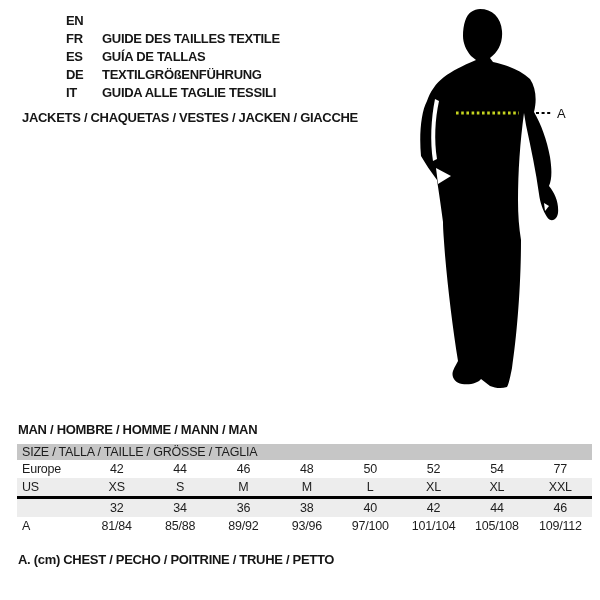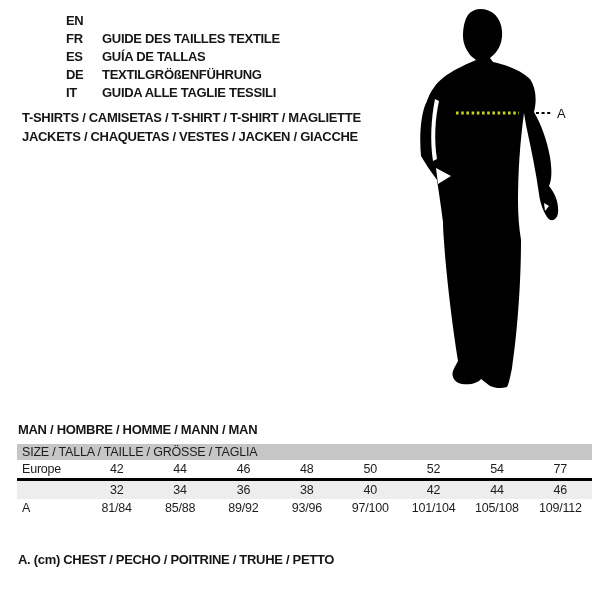--- a/index.html
+++ b/index.html
@@ -81,21 +81,20 @@
       <span class="lang-code">DE</span>
       <span class="lang-title">TEXTILGRÖßENFÜHRUNG</span>
     </div>
     <div class="lang-row">
       <span class="lang-code">IT</span>
       <span class="lang-title">GUIDA ALLE TAGLIE TESSILI</span>
     </div>
   </div>
 
   <div class="cats">
-    <div>T-SHIRTS / CAMISETAS / T-SHIRT / T-SHIRT / MAGLIETTE</div>
     <div>JACKETS / CHAQUETAS / VESTES / JACKEN / GIACCHE</div>
   </div>
 
   <svg class="figure" viewBox="405 0 175 410" xmlns="http://www.w3.org/2000/svg">
     <path style="fill: var(--silhouette, #000000);" d="M 480 9
          C 492 9 501 17 502 31
          C 503 43 498 52 490 58
          L 493 62
          C 507 65 520 70 530 79
          C 536 88 537 100 534 112
@@ -152,20 +151,31 @@
         <td class="lbl">Europe</td>
         <td>42</td>
         <td>44</td>
         <td>46</td>
         <td>48</td>
         <td>50</td>
         <td>52</td>
         <td>54</td>
         <td>77</td>
       </tr>
+      <tr class="row-shaded">
+        <td class="lbl">US</td>
+        <td>XS</td>
+        <td>S</td>
+        <td>M</td>
+        <td>M</td>
+        <td>L</td>
+        <td>XL</td>
+        <td>XL</td>
+        <td>XXL</td>
+      </tr>
       <tr class="row-shaded row-shaded2">
         <td class="lbl"></td>
         <td>32</td>
         <td>34</td>
         <td>36</td>
         <td>38</td>
         <td>40</td>
         <td>42</td>
         <td>44</td>
         <td>46</td>

